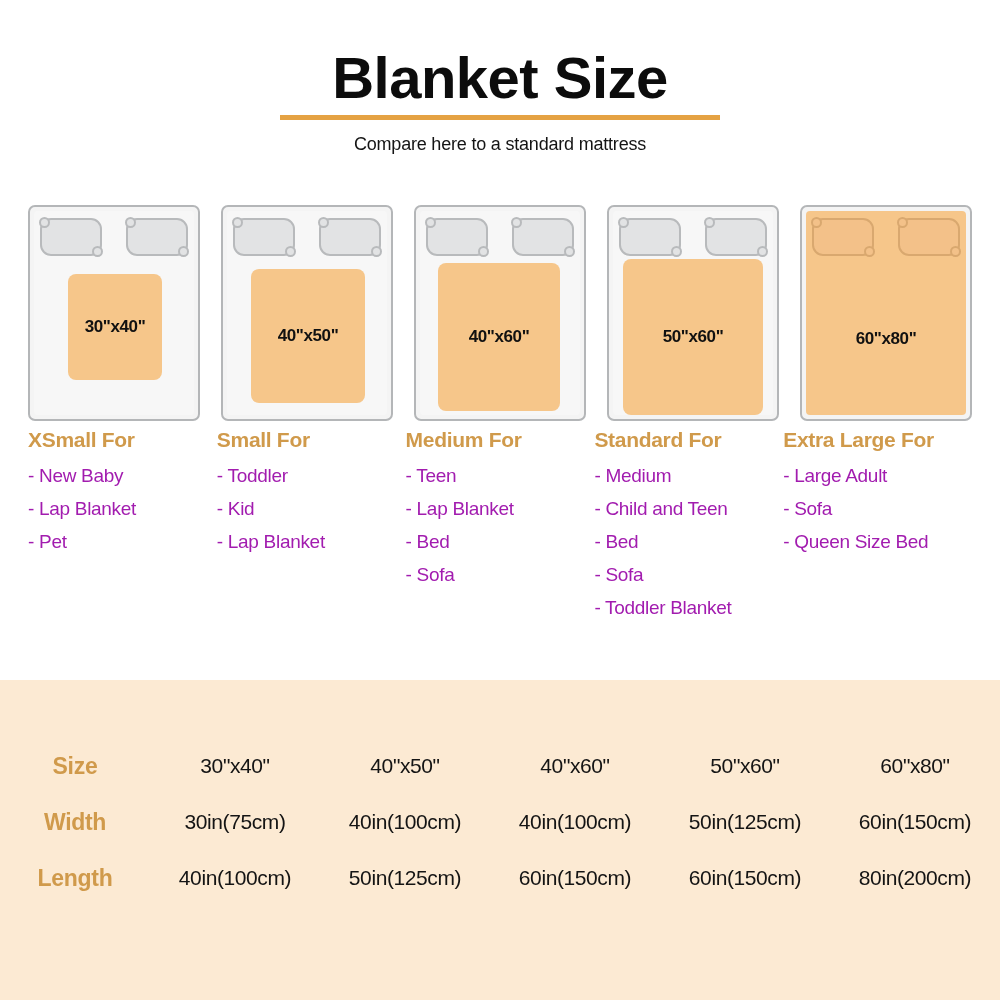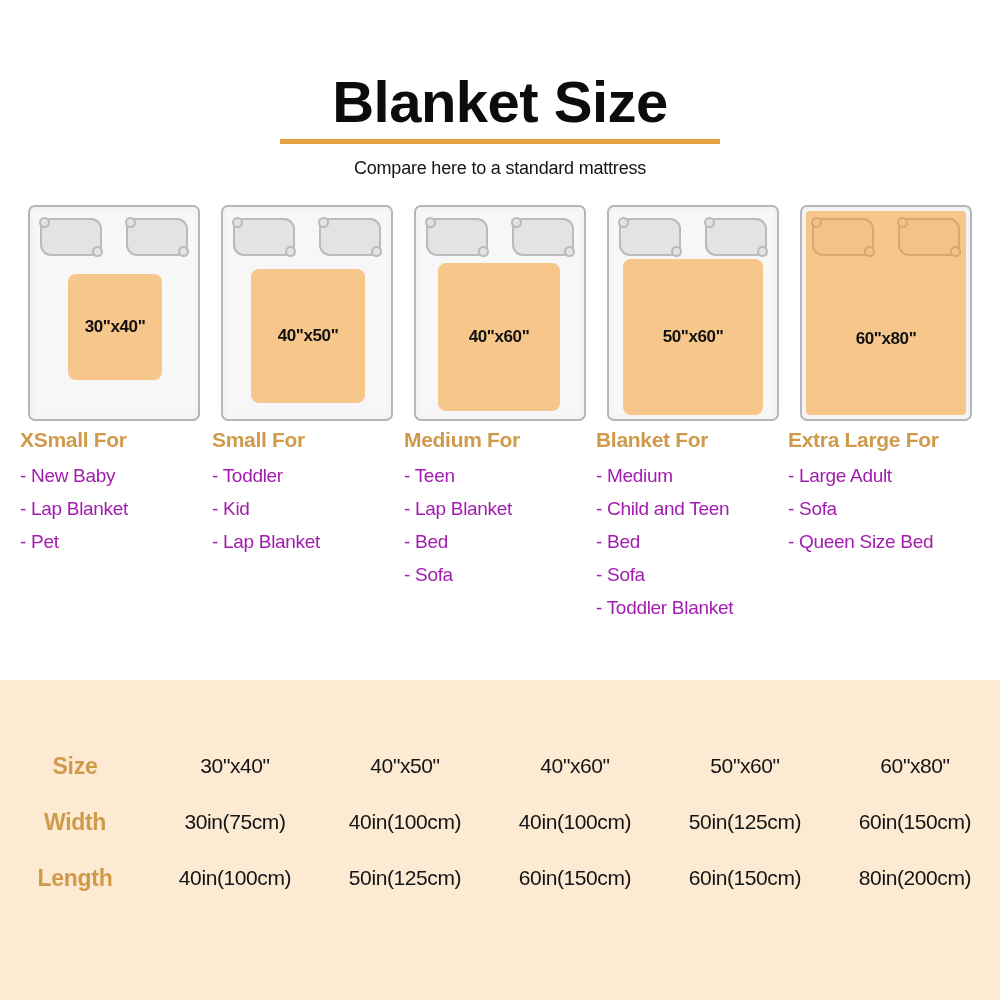--- a/index.html
+++ b/index.html
@@ -12,21 +12,21 @@
   body {
     font-family: "Liberation Sans", sans-serif;
     background: #ffffff;
     position: relative;
     overflow: hidden;
   }
 
   
   .header {
     width: 1000px;
-    padding-top: 72px;
+    padding-top: 48px;
     text-align: center;
   }
   .title {
     font-size: 58px;
     font-weight: bold;
     color: #0c0c0c;
     letter-spacing: -0.5px;
     line-height: 1.05;
   }
   .title-rule {
@@ -127,21 +127,21 @@
   }
 
   
   .cats-row {
     position: absolute;
     top: 428px;
     left: 0;
     width: 1000px;
     display: flex;
     justify-content: flex-start;
-    padding: 0 20px;
+    padding: 0 28px;
   }
   .cat {
     width: 196px;
   }
   .cat-title {
     font-size: 21px;
     font-weight: bold;
     color: #d09a4b;
     letter-spacing: -0.3px;
     margin-bottom: 13px;
@@ -268,21 +268,21 @@
 
   <div class="cat">
     <div class="cat-title">Medium For</div>
     <div class="cat-item">- Teen</div>
     <div class="cat-item">- Lap Blanket</div>
     <div class="cat-item">- Bed</div>
     <div class="cat-item">- Sofa</div>
   </div>
 
   <div class="cat">
-    <div class="cat-title">Blanket For</div>
+    <div class="cat-title">Standard For</div>
     <div class="cat-item">- Medium</div>
     <div class="cat-item">- Child and Teen</div>
     <div class="cat-item">- Bed</div>
     <div class="cat-item">- Sofa</div>
     <div class="cat-item">- Toddler Blanket</div>
   </div>
 
   <div class="cat">
     <div class="cat-title">Extra Large For</div>
     <div class="cat-item">- Large Adult</div>

